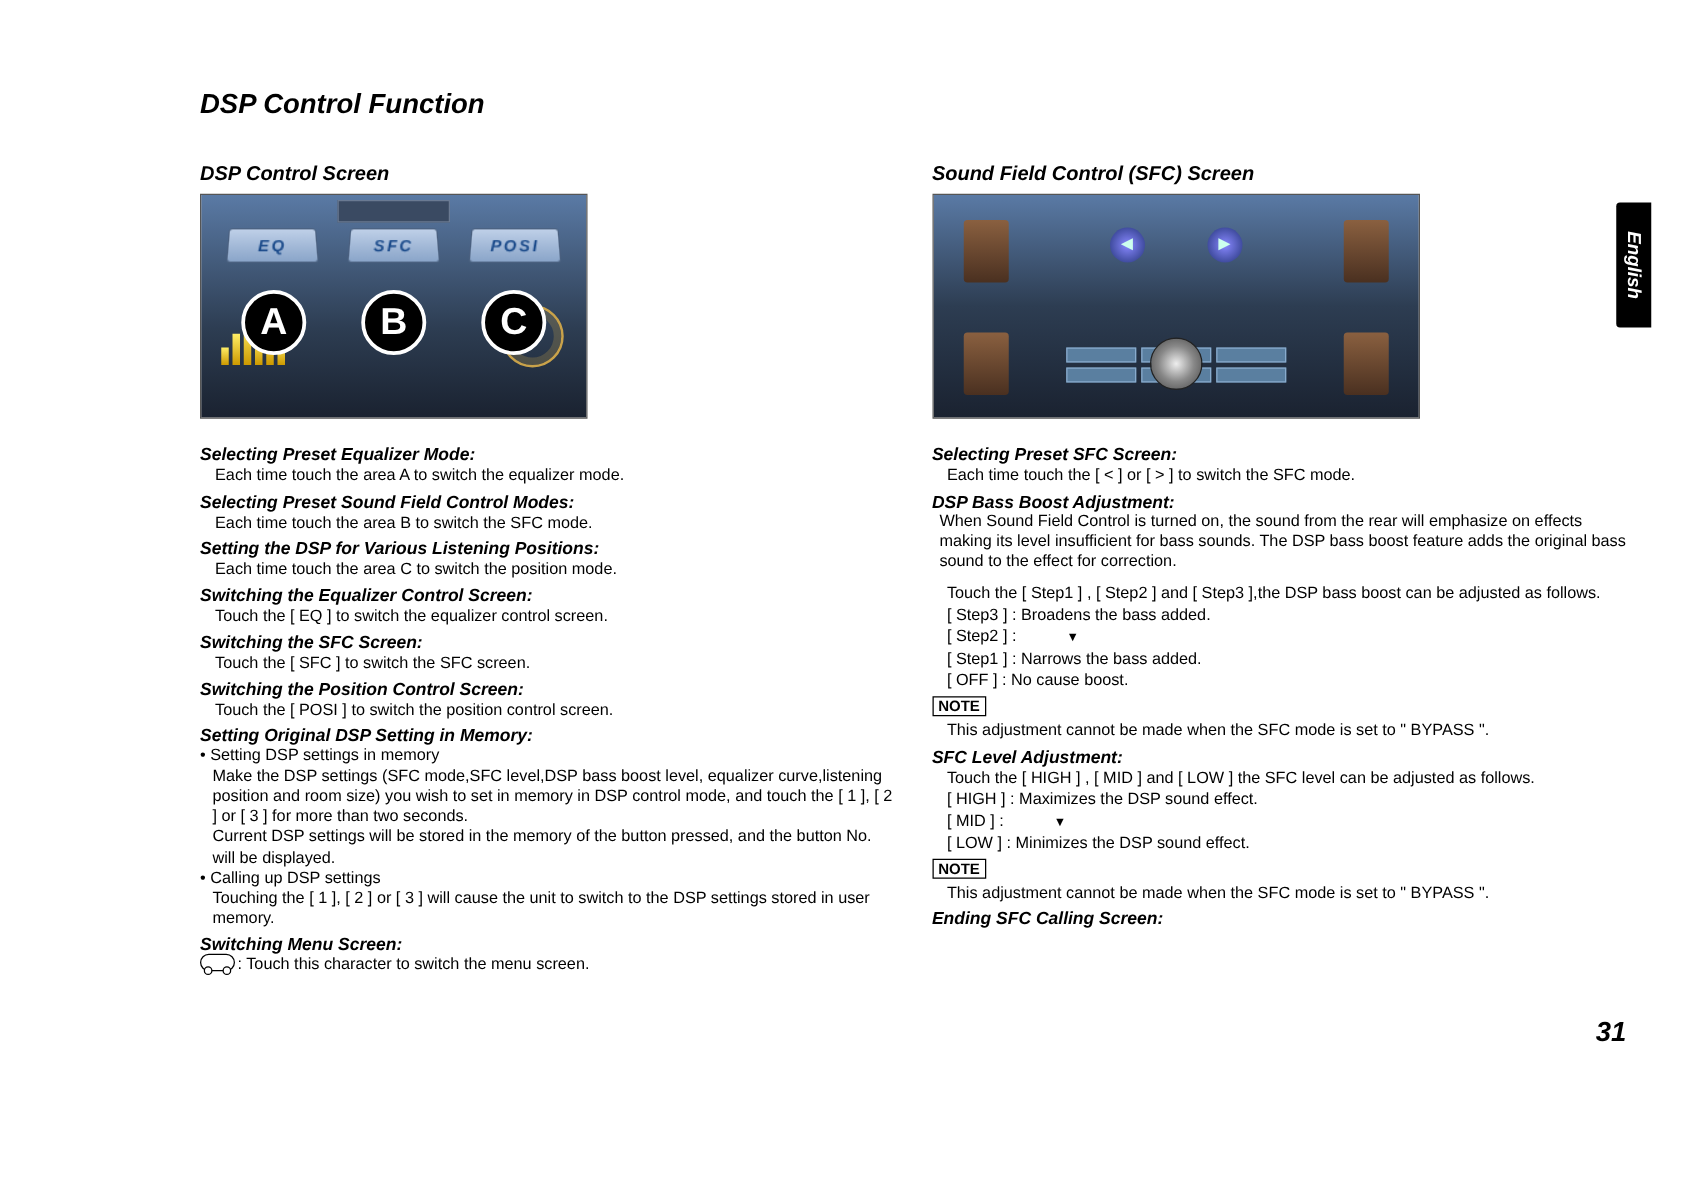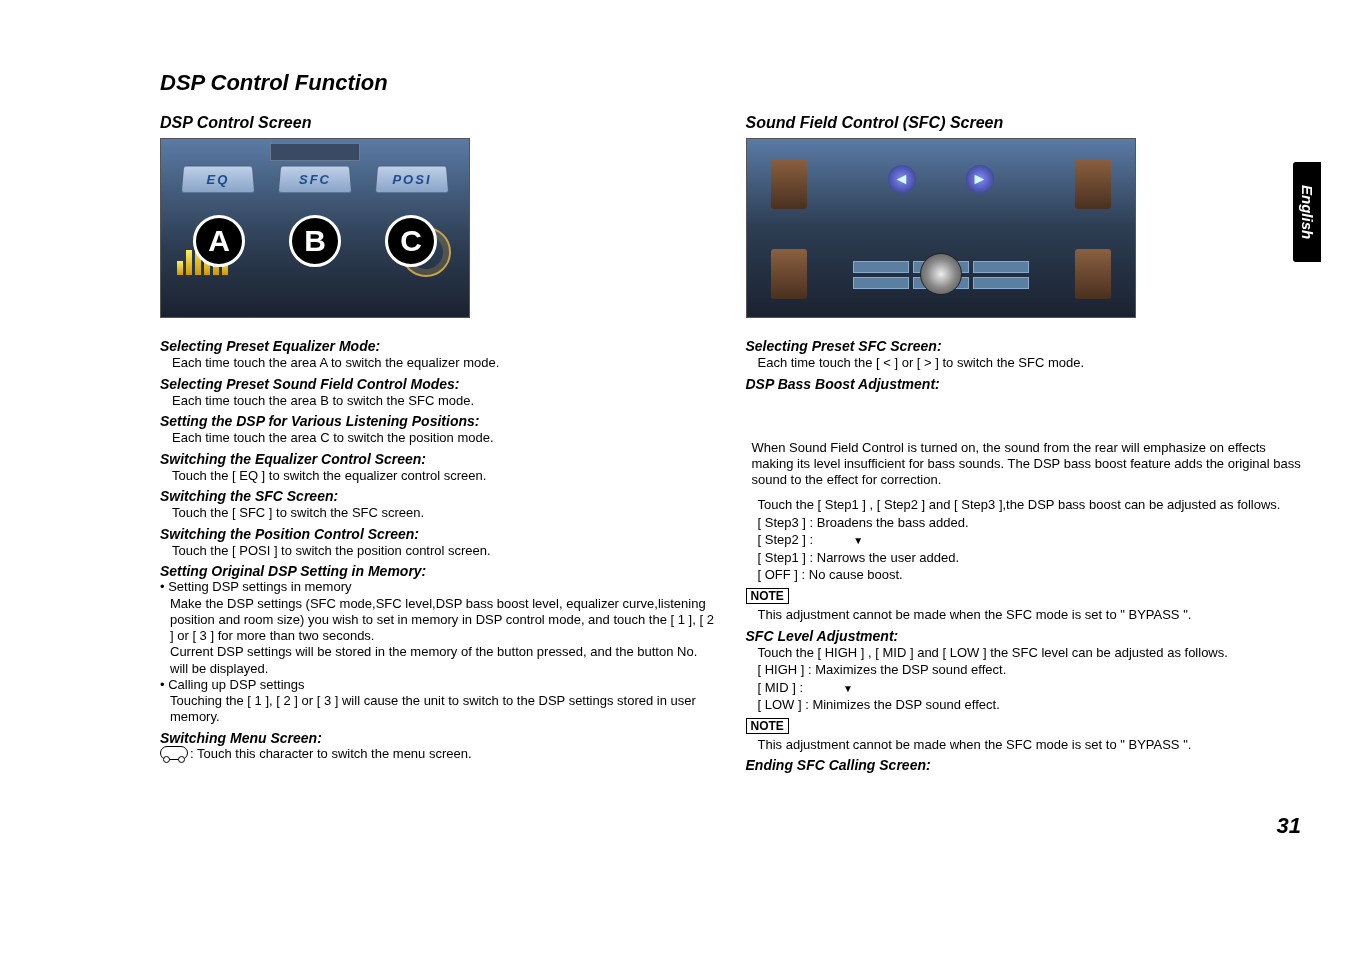--- a/index.html
+++ b/index.html
@@ -9,21 +9,21 @@
       height: 954px;
       background: #fff;
       color: #000;
       position: relative;
       padding: 70px 50px 40px 160px;
     }
     .page-title {
       font-size: 22px;
       font-style: italic;
       font-weight: bold;
-      margin-bottom: 18px;
+      margin-bottom: 35px;
     }
     .columns {
       display: flex;
       gap: 30px;
     }
     .col {
       flex: 1;
       min-width: 0;
     }
     .section-title {
@@ -371,26 +371,26 @@
         <div class="pad"></div>
         <div class="pad"></div>
       </div>
       <div class="disc"></div>
     </div>
 
     <div class="subhead">Selecting Preset SFC Screen:</div>
     <div class="body-text">Each time touch the [ &lt; ] or  [ &gt; ] to switch the SFC mode.</div>
 
     <div class="subhead">DSP Bass Boost Adjustment:</div>
-    <div class="body-text-tight" style="padding-left:6px;margin-top:48px;">When Sound Field Control is turned on, the sound from the rear will emphasize on effects making its level insufficient for bass sounds. The DSP bass boost feature adds the original bass sound to the effect for correction.</div>
+    <div class="body-text-tight" style="padding-left:6px;">When Sound Field Control is turned on, the sound from the rear will emphasize on effects making its level insufficient for bass sounds. The DSP bass boost feature adds the original bass sound to the effect for correction.</div>
     <div style="height:8px;"></div>
     <div class="body-text">Touch the [ Step1 ] , [ Step2 ] and [ Step3 ],the DSP bass boost can be adjusted as follows.</div>
     <div class="body-text">[ Step3 ] : Broadens the bass added.</div>
     <div class="body-text down-tri">[ Step2 ] :</div>
-    <div class="body-text">[ Step1 ] : Narrows the user added.</div>
+    <div class="body-text">[ Step1 ] : Narrows the bass added.</div>
     <div class="body-text">[ OFF ]    : No cause boost.</div>
 
     <div class="note-box">NOTE</div>
     <div class="body-text">This adjustment cannot be made when the SFC mode is set to " BYPASS ".</div>
 
     <div class="subhead">SFC Level Adjustment:</div>
     <div class="body-text">Touch the [ HIGH ] , [ MID ] and [ LOW ] the SFC level can be adjusted as follows.</div>
     <div class="body-text">[ HIGH ] : Maximizes the DSP sound effect.</div>
     <div class="body-text down-tri">[ MID ]   :</div>
     <div class="body-text">[ LOW ]  : Minimizes the DSP sound effect.</div>

